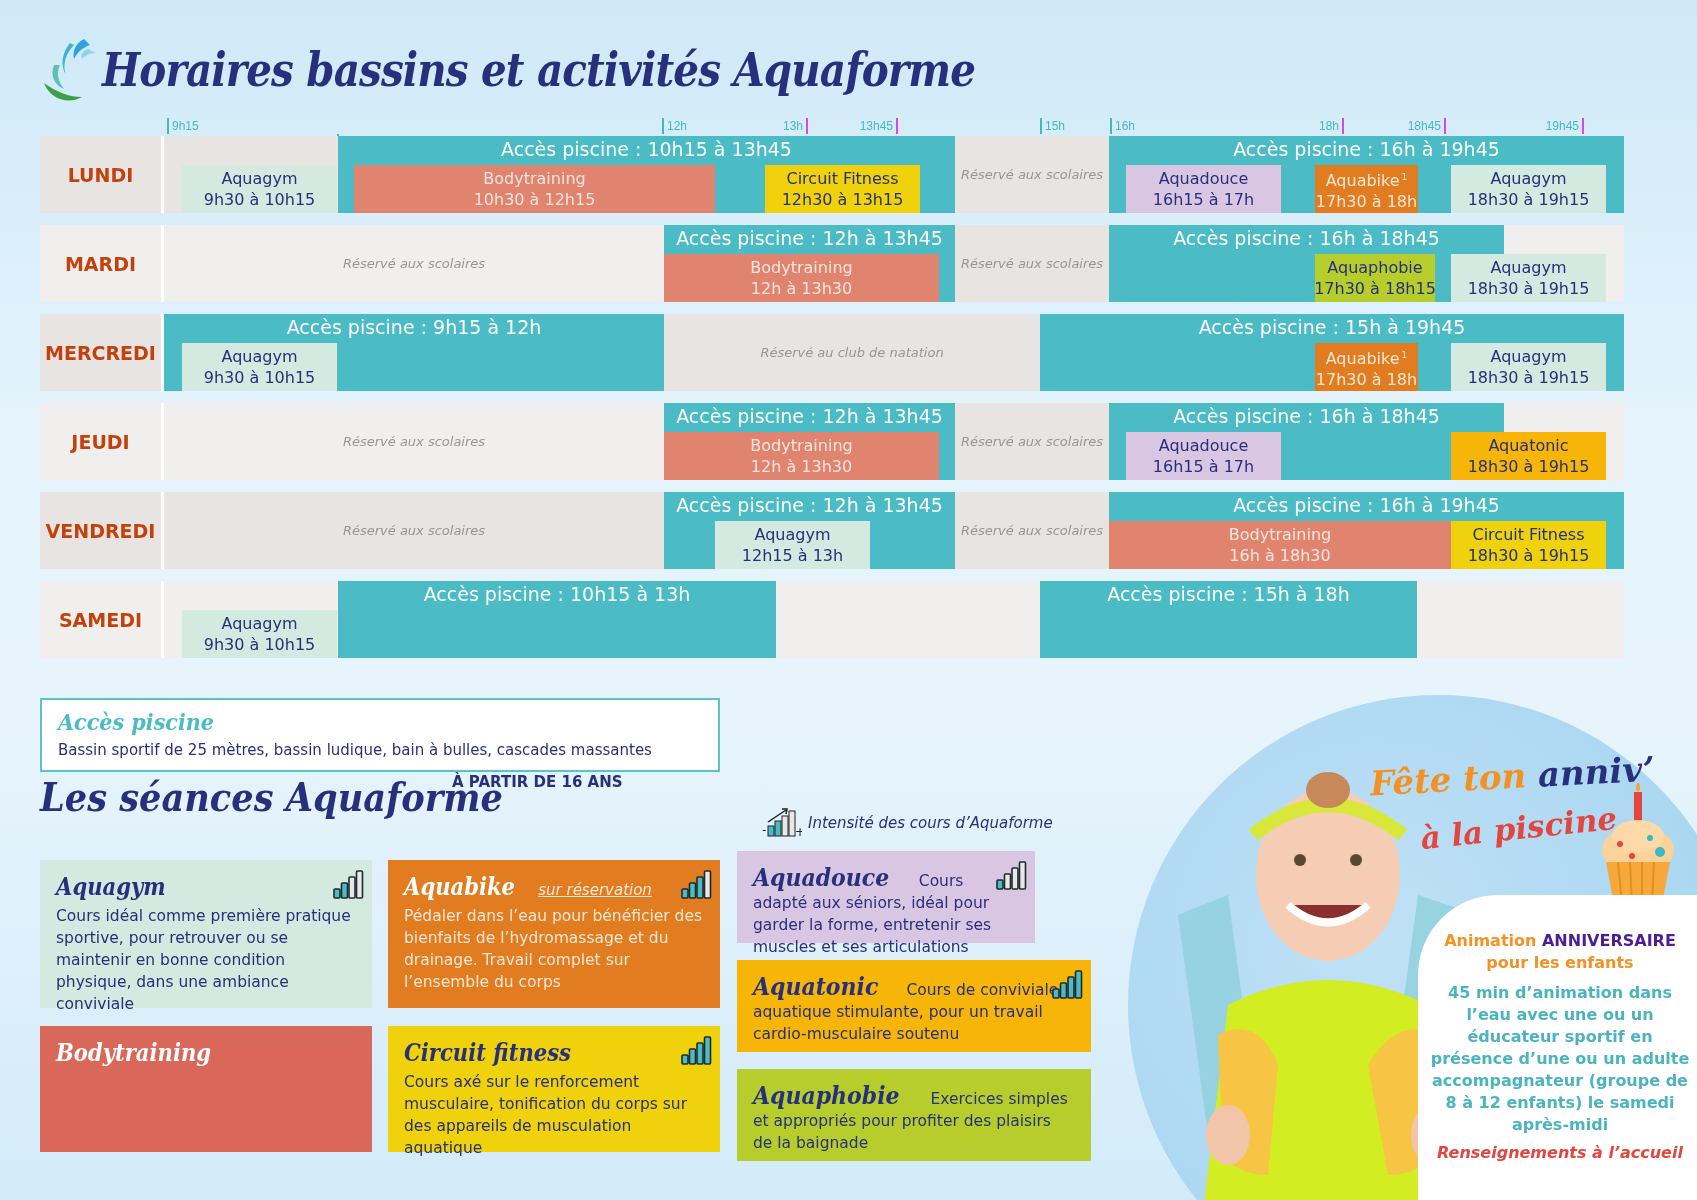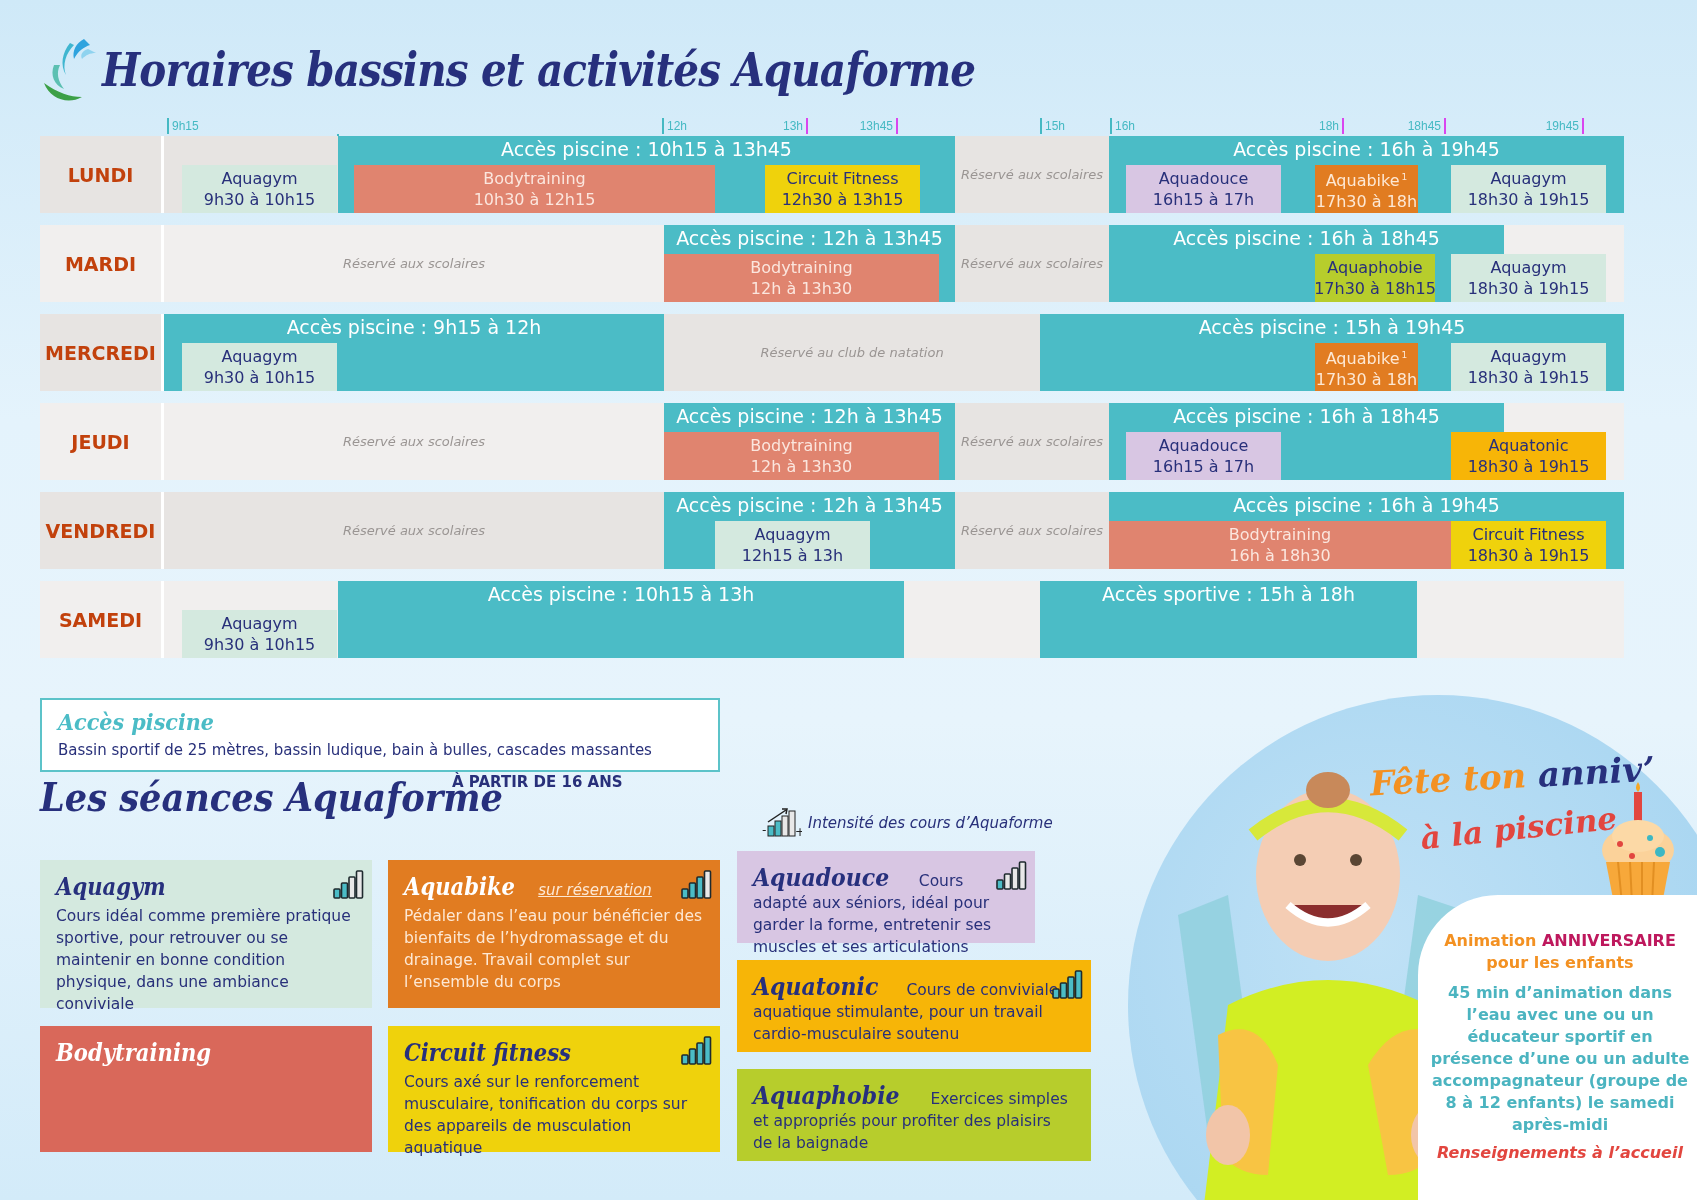--- a/index.html
+++ b/index.html
@@ -65,21 +65,21 @@
   
   .promo { position: absolute; left: 1128px; top: 695px; width: 620px; height: 620px; border-radius: 50%; background: radial-gradient(circle at 40% 40%, #bfe1f6 0%, #a9d6f1 70%, #9dcfee 100%); overflow: hidden; }
   .kid { position: absolute; left: 40px; top: 40px; width: 360px; height: 580px; }
   .promo-title1 { position: absolute; left: 1370px; top: 756px; font-family: "DejaVu Serif", serif; font-weight: bold; font-style: italic; font-size: 34px; white-space: nowrap; transform: rotate(-3deg); }
   .promo-title1 .o { color: #f39122; }
   .promo-title1 .b { color: #27307d; }
   .promo-title2 { position: absolute; left: 1420px; top: 810px; font-family: "DejaVu Serif", serif; font-weight: bold; font-style: italic; font-size: 31px; color: #e2463f; transform: rotate(-6deg); white-space: nowrap; }
   .promo-card { position: absolute; left: 1418px; top: 895px; width: 300px; height: 320px; background: #ffffff; border-radius: 80px 0 0 0; }
   .promo-text { position: absolute; left: 1430px; top: 930px; width: 260px; text-align: center; font-size: 16px; line-height: 22px; }
   .promo-h { color: #f39122; font-weight: bold; }
-  .promo-h .r { color: #be185d; }
+  .promo-h .r { color: #4c1d95; }
   .promo-body { color: #4bb4c0; font-weight: bold; margin-top: 8px; }
   .promo-foot { color: #e2463f; font-style: italic; font-weight: bold; margin-top: 6px; }
   .cupcake { position: absolute; left: 1598px; top: 780px; }
 </style>
 </head>
 <body>
 
 <div class="header">
   <svg class="logo" viewBox="0 0 58 70">
     <path d="M30 8 C22 18 20 30 26 40 C22 30 26 18 34 10 Z" fill="#3fb6d0"></path>
@@ -225,25 +225,25 @@
         <div><span>Bodytraining</span></div>
         <div>16h à 18h30</div>
       </div>
       <div class="act c-circuit" style="left: 1411px; width: 155px;">
         <div><span>Circuit Fitness</span></div>
         <div>18h30 à 19h15</div>
       </div>
       <div class="day">VENDREDI</div>
     </div>
     <div class="row">
-      <div class="block acces" style="left: 298px; width: 566px;">
+      <div class="block acces" style="left: 298px; width: 438px;">
         <div class="acces-label">Accès piscine : 10h15 à 13h</div>
       </div>
       <div class="block acces" style="left: 1000px; width: 377px;">
-        <div class="acces-label">Accès sportive : 15h à 18h</div>
+        <div class="acces-label">Accès piscine : 15h à 18h</div>
       </div>
       <div class="act c-aquagym" style="left: 142px; width: 155px;">
         <div><span>Aquagym</span></div>
         <div>9h30 à 10h15</div>
       </div>
       <div class="day">SAMEDI</div>
     </div>
   </div>
 
 <div class="info-box">

